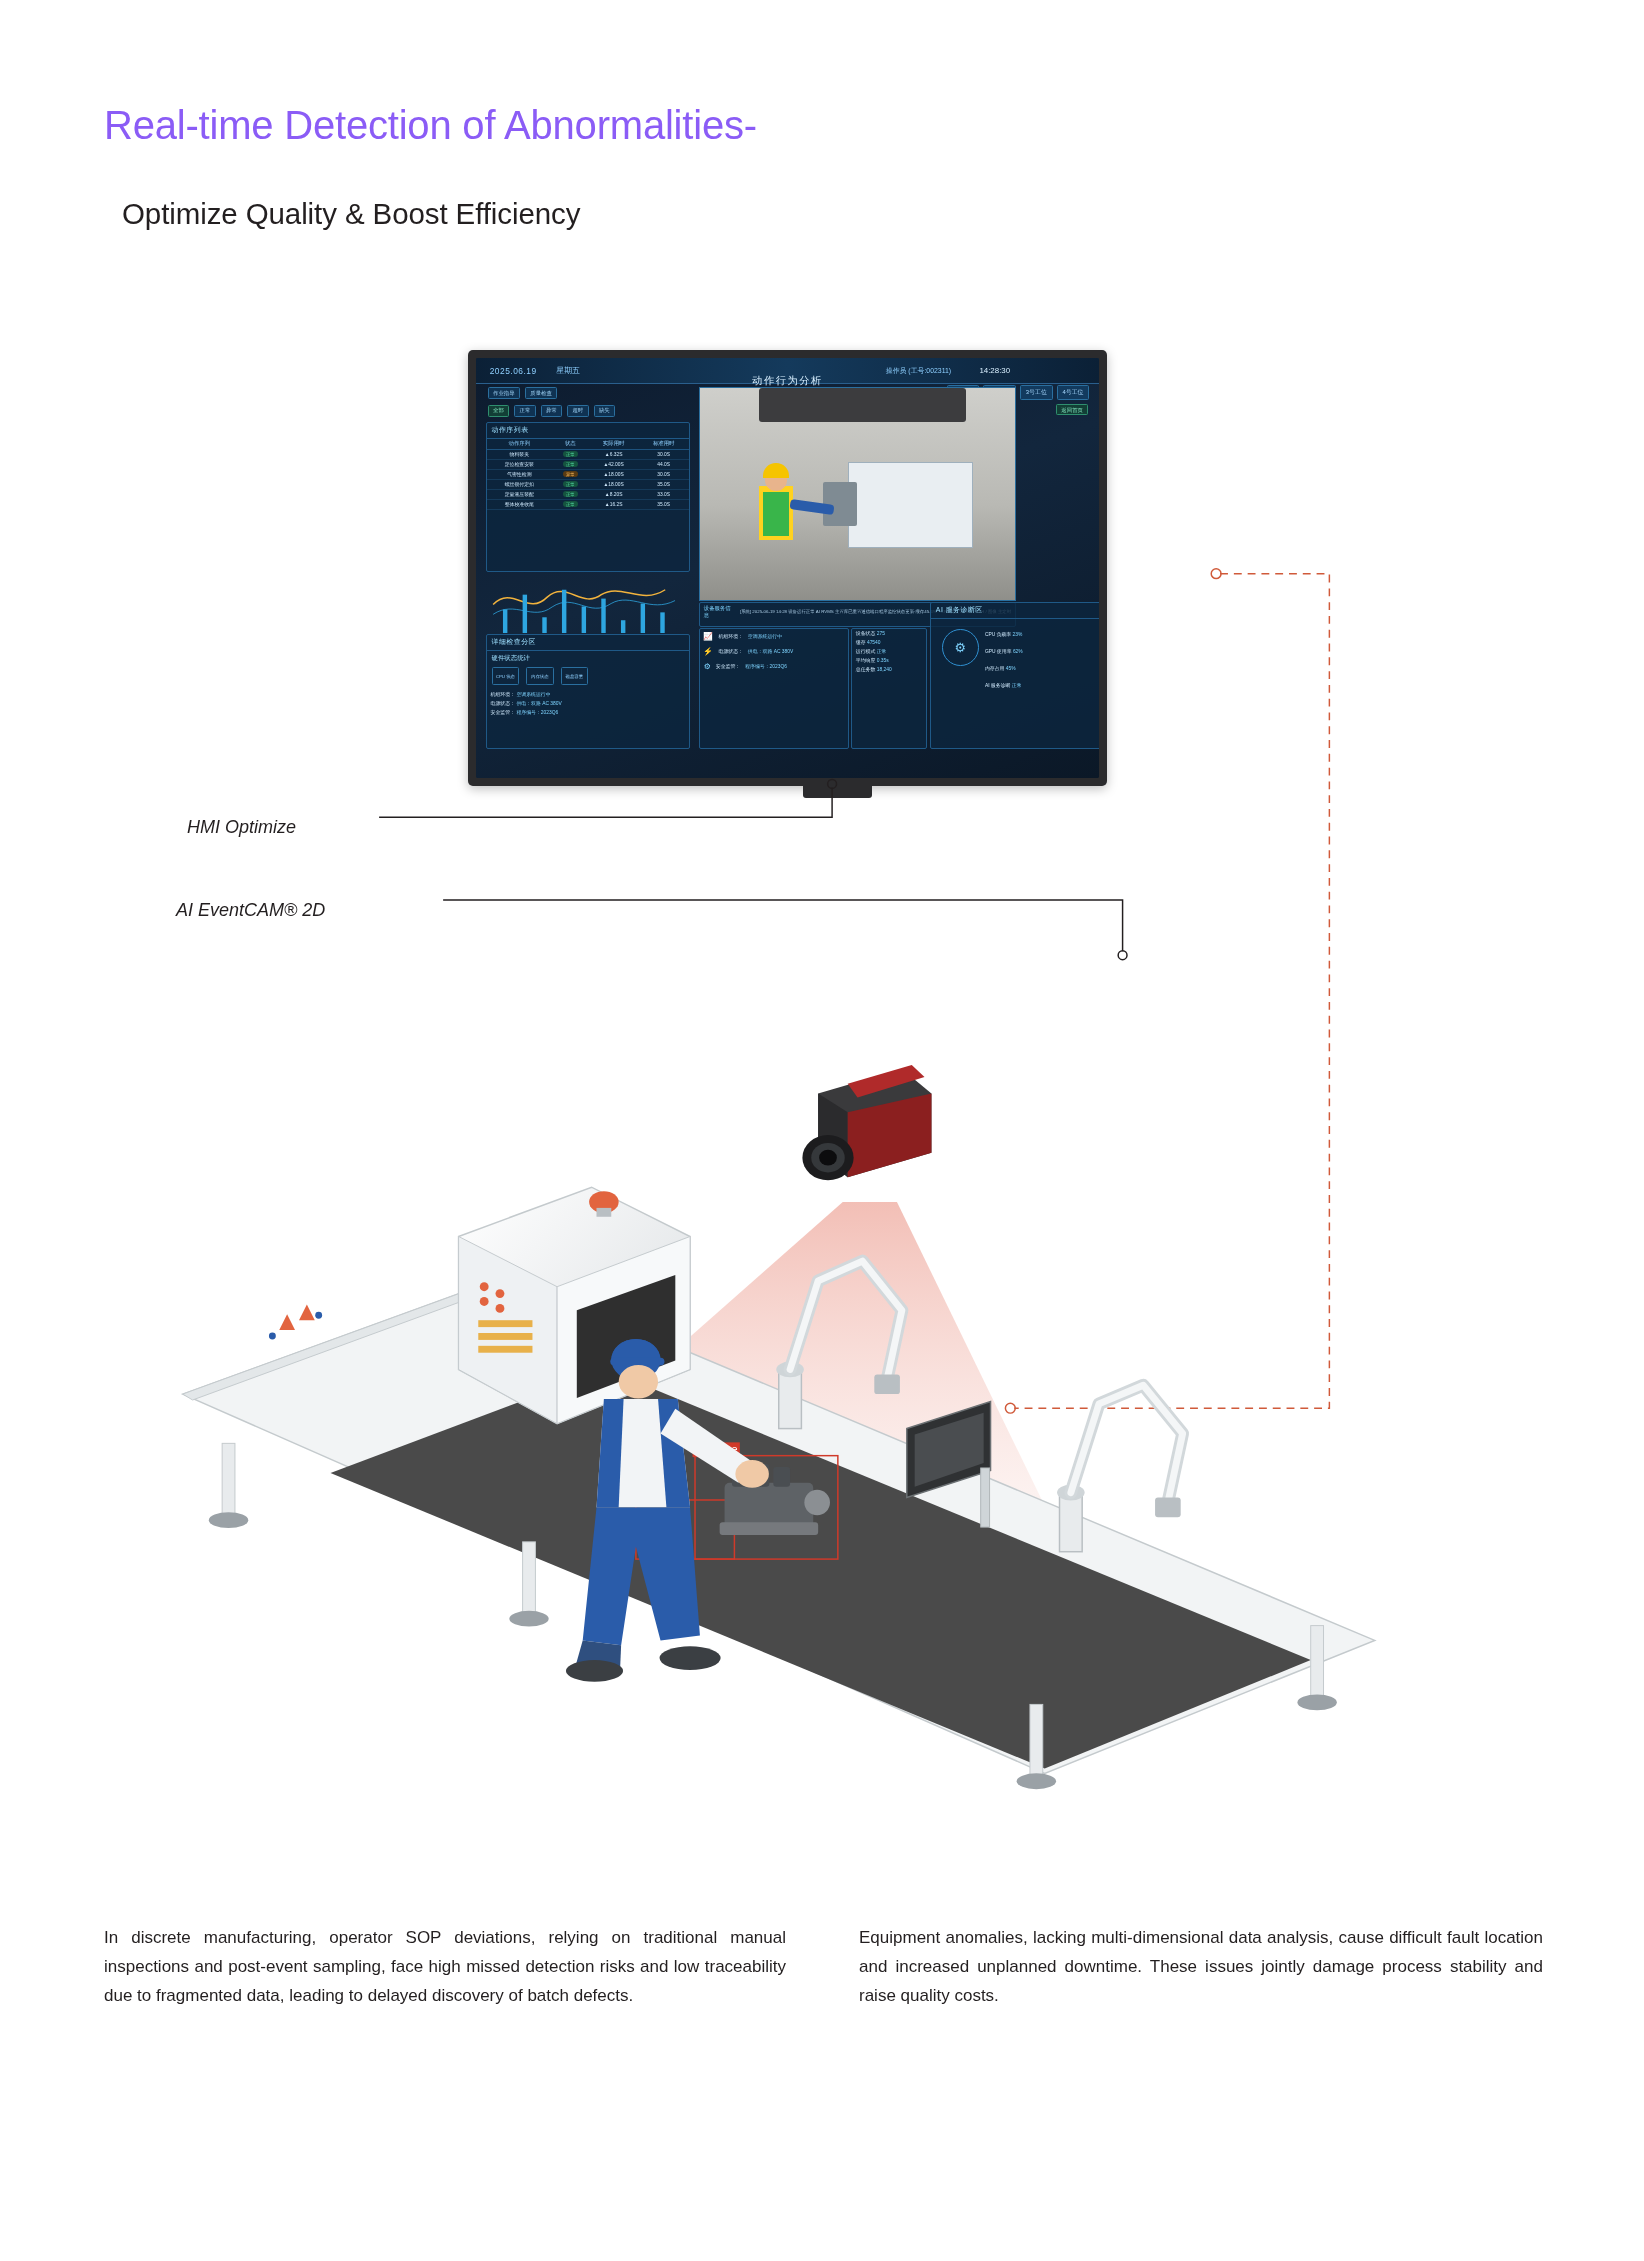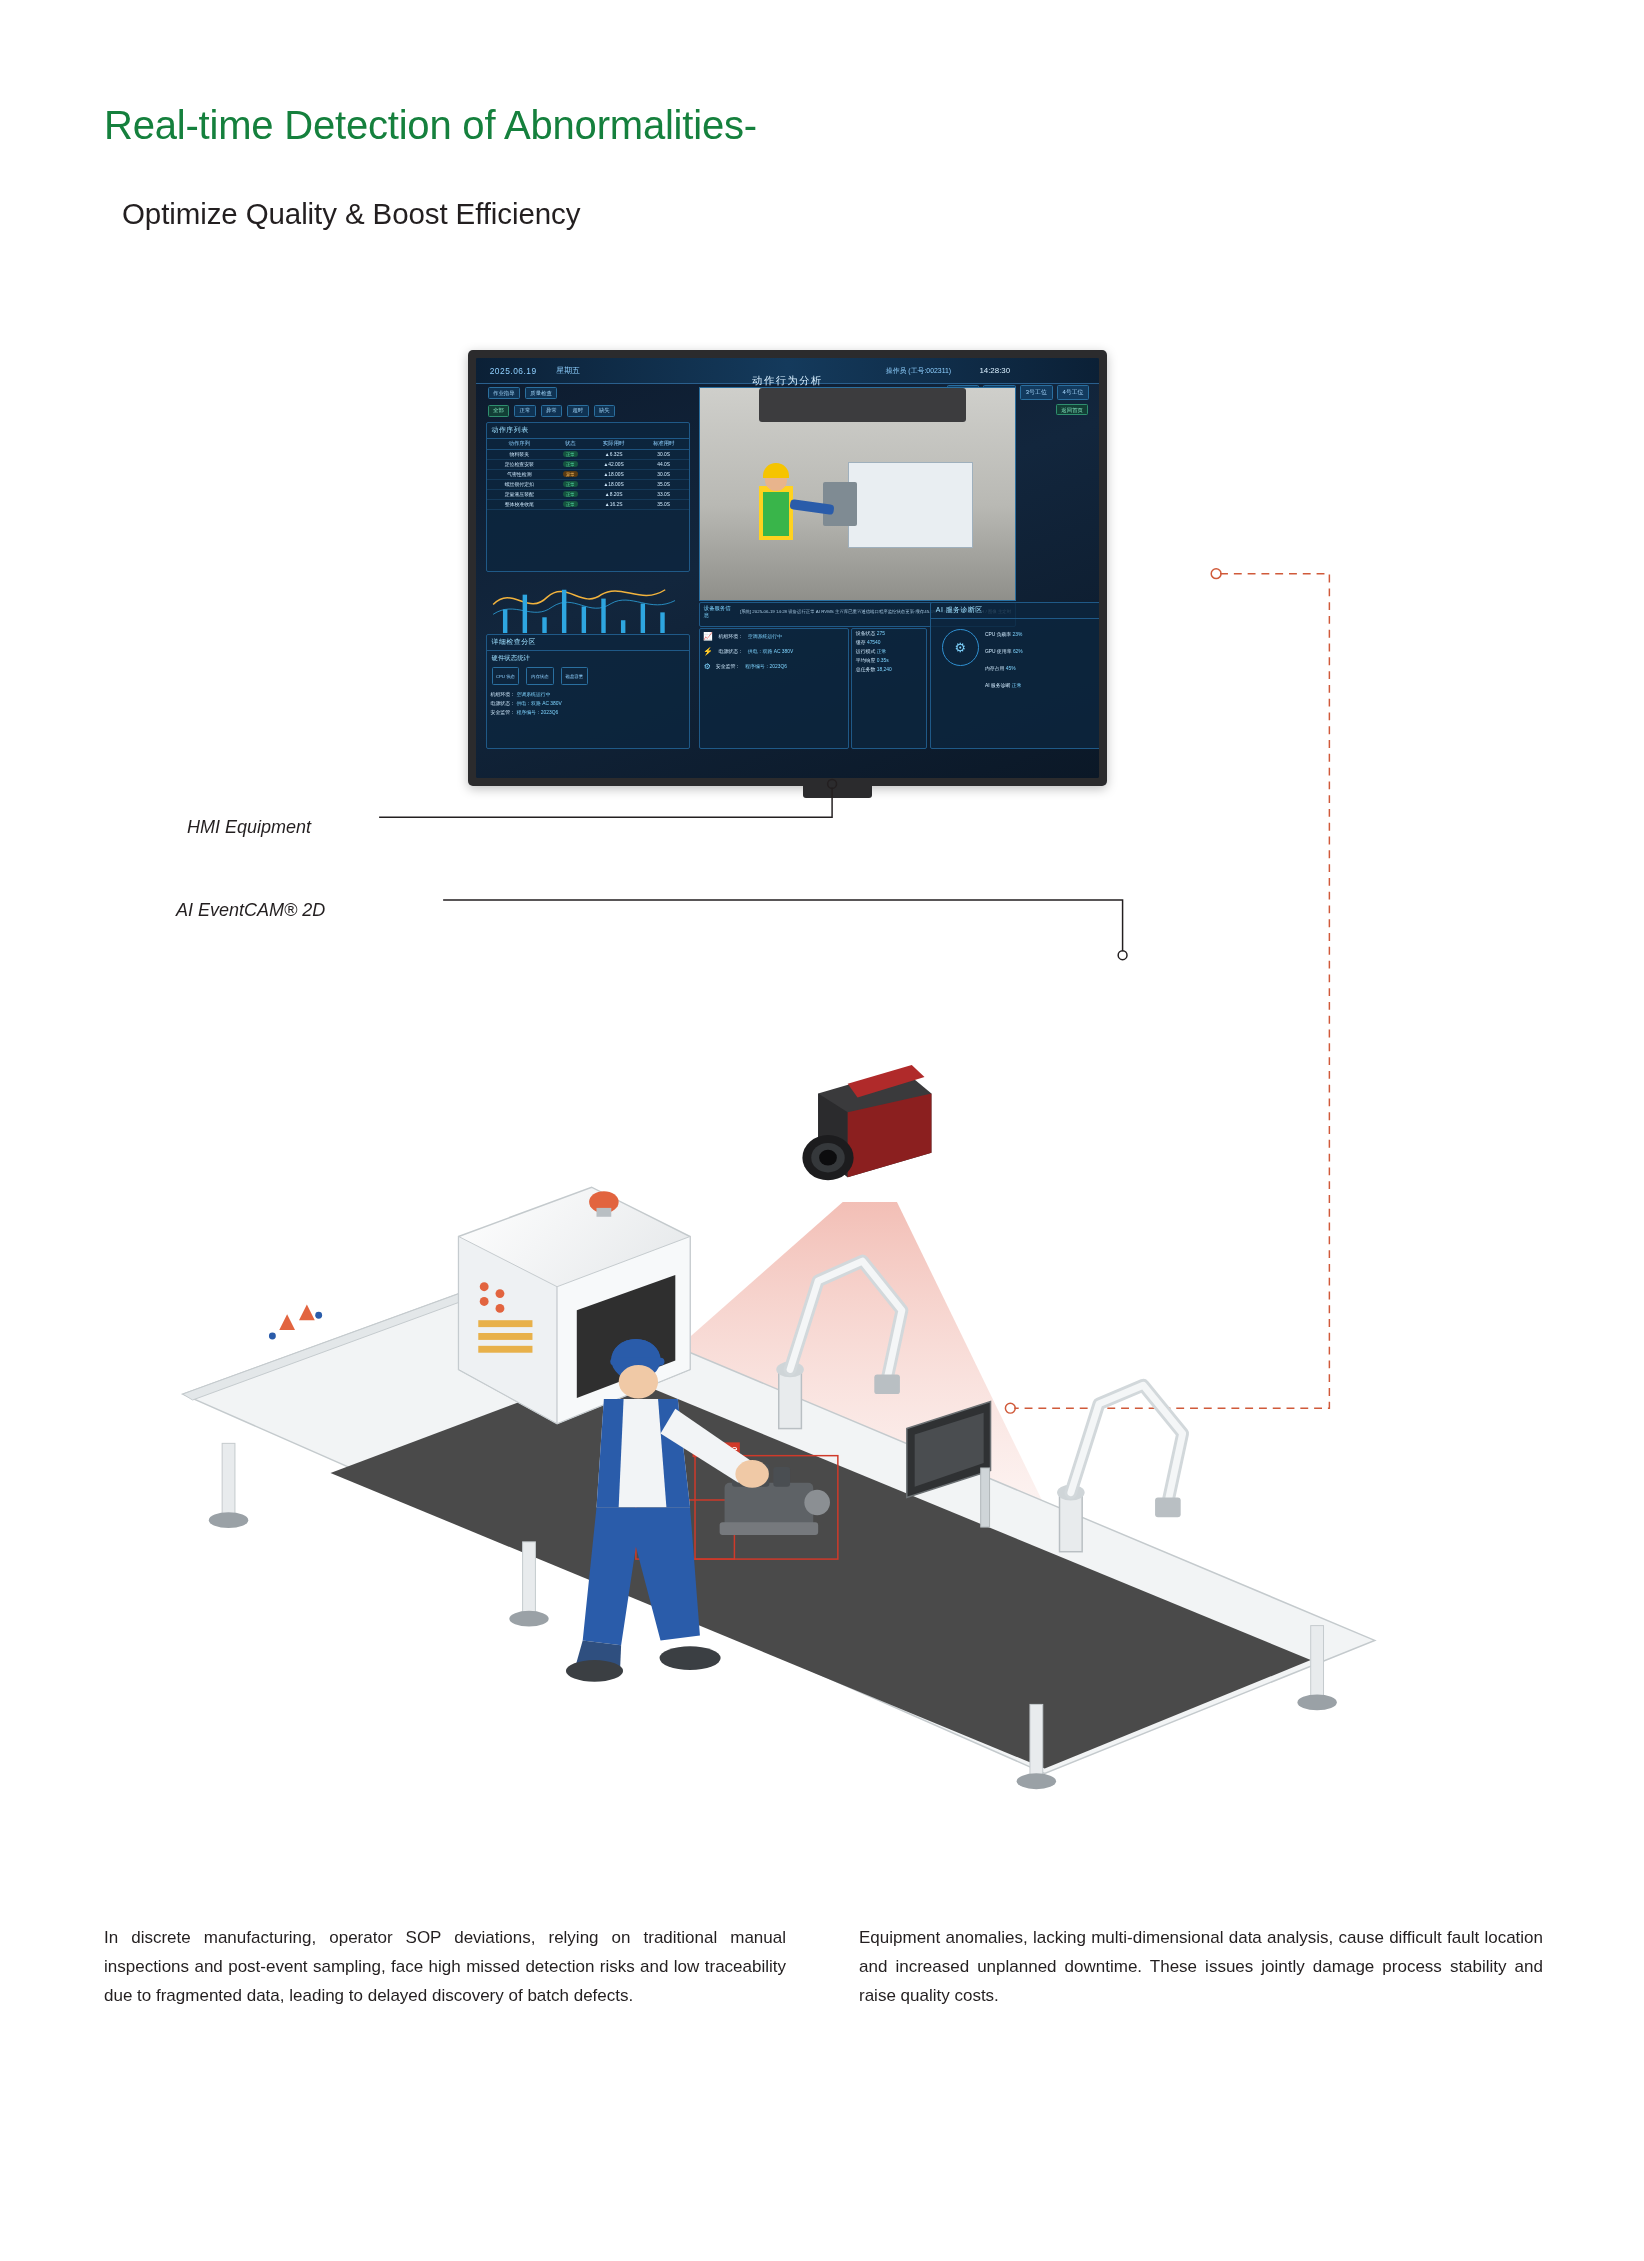--- a/index.html
+++ b/index.html
@@ -6,21 +6,21 @@
   body {
     width:1644px; height:2261px;
     background:#ffffff;
     font-family:"Liberation Sans", sans-serif;
     position:relative;
     overflow:hidden;
   }
   
   .title {
     position:absolute; left:104px; top:103px;
-    font-size:40px; color:#15803d; font-weight:400;
+    font-size:40px; color:#8b5cf6; font-weight:400;
     letter-spacing:-0.2px; white-space:nowrap;
   }
   .subtitle {
     position:absolute; left:104px; top:197px;
     font-size:29.5px; color:#231f20; font-weight:400;
     letter-spacing:-0.1px; white-space:nowrap;margin-left:18px;
   }
 
   
   .callout {
@@ -363,21 +363,21 @@
         <circle cx="95" cy="85" r="50" fill="none" stroke="#2a88c4" stroke-width="2" stroke-dasharray="8 6"></circle>
         <circle cx="95" cy="85" r="32" fill="none" stroke="#3fb6ef" stroke-width="3" stroke-dasharray="120 200"></circle>
         <circle cx="95" cy="85" r="14" fill="#0e3a5c" stroke="#54c6ff" stroke-width="2"></circle>
       </svg>
     </div>
 
   </div>
 </div>
 <div class="monitor-stand"></div>
 
-<div class="callout" id="callout-hmi">HMI Equipment</div>
+<div class="callout" id="callout-hmi">HMI Optimize</div>
 <div class="callout" id="callout-cam">AI EventCAM® 2D</div>
 
 <svg style="position:absolute; left:0; top:0; width:1644px; height:2261px; pointer-events:none;" viewBox="0 0 3339 4592" width="1644" height="2261">
 
   <path d="M770,1660 L1690,1660 L1690,1600" fill="none" stroke="#231f20" stroke-width="3"></path>
   <circle cx="1690" cy="1592" r="9" fill="none" stroke="#231f20" stroke-width="3"></circle>
 
   <path d="M900,1828 L2280,1828 L2280,1932" fill="none" stroke="#231f20" stroke-width="3"></path>
   <circle cx="2280" cy="1940" r="9" fill="none" stroke="#231f20" stroke-width="3"></circle>
 

